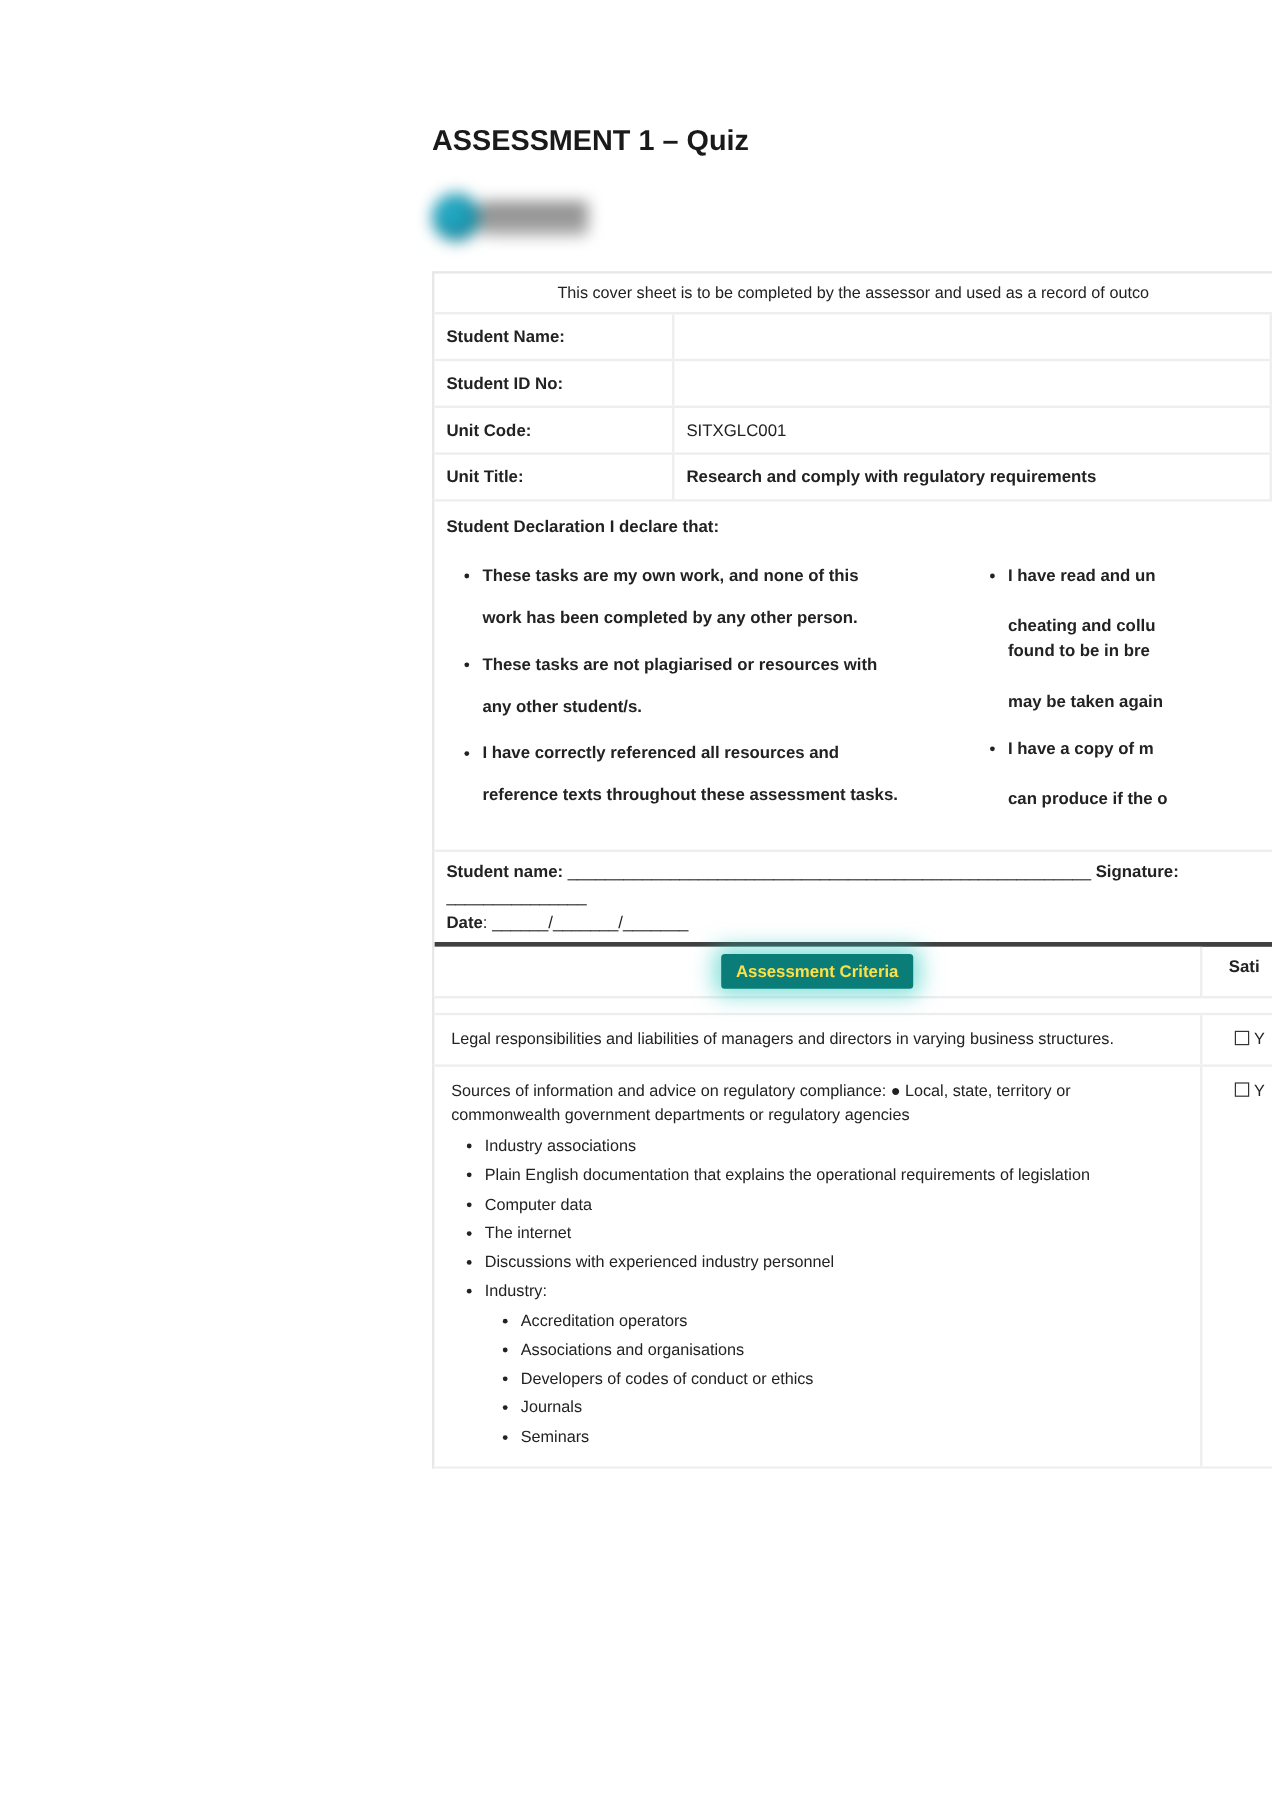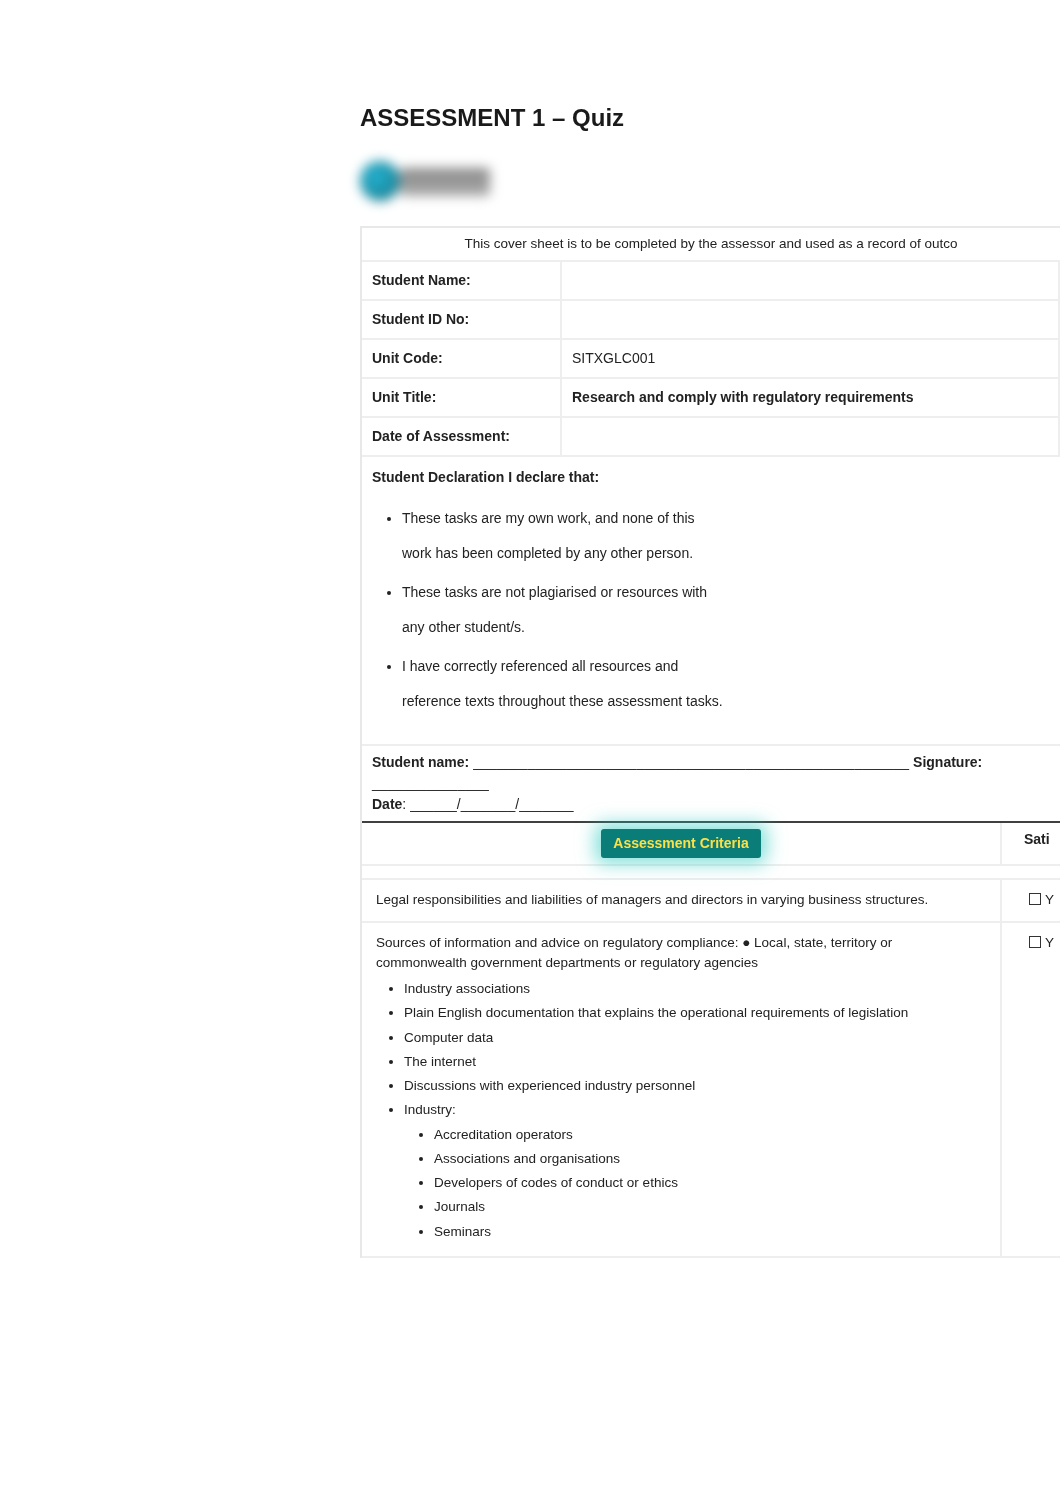--- a/index.html
+++ b/index.html
@@ -76,26 +76,26 @@
     font-weight: 700;
     padding: 10px 10px 4px 10px;
   }
   .decl-body {
     display: flex;
     padding: 8px 10px 14px 10px;
     gap: 30px;
   }
   .decl-left { width: 420px; }
   .decl-right { flex: 1; }
-  .decl-left ul, .decl-right ul { list-style: disc; padding-left: 30px; }
+  .decl-left ul, .decl-right ul { list-style: disc; padding-left: 30px; font-weight: bold; }
   .decl-left li, .decl-right li { margin: 8px 0 18px 0; }
   .decl-left li .sub { display:block; margin-top:14px; margin-left: 0; }
   .sig-row {
     padding: 6px 10px;
-    border-bottom: 2px solid #404040;
+    border-bottom: 4px solid #404040;
   }
   .sig-row strong { font-weight:700; }
   .glow-cell {
     background: #ffffff;
     text-align: center;
     padding: 6px 10px;
     position: relative;
   }
   .glow-text {
     display: inline-block;
@@ -169,41 +169,51 @@
   <div class="row">
     <div class="label-cell">Unit Code:</div>
     <div class="value-cell">SITXGLC001</div>
   </div>
 
   <div class="row">
     <div class="label-cell">Unit Title:</div>
     <div class="value-cell" style="font-weight:700">Research and comply with regulatory requirements</div>
   </div>
 
-  <div class="row">
-    <div class="label-cell">Date of Assessment:</div>
-    <div class="value-cell"></div>
-  </div>
 
   <div style="border-bottom:2px solid #eee;">
     <div class="decl-header">Student Declaration I declare that:</div>
     <div class="decl-body">
       <div class="decl-left">
         <ul>
           <li>
             <span>These tasks are my own work, and none of this</span>
             <span class="sub">work has been completed by any other person.</span>
           </li>
           <li>
             <span>These tasks are not plagiarised or resources with</span>
             <span class="sub">any other student/s.</span>
           </li>
           <li>
             <span>I have correctly referenced all resources and</span>
             <span class="sub">reference texts throughout these assessment tasks.</span>
+          </li>
+        </ul>
+      </div>
+      <div class="decl-right">
+        <ul style="list-style:disc; padding-left:18px;">
+          <li>
+            <span>I have read and un</span><br><br>
+            <span style="display:block">cheating and collu</span>
+            <span style="display:block">found to be in bre</span><br>
+            <span style="display:block">may be taken again</span>
+          </li>
+          <li style="margin-top:14px;">
+            <span>I have a copy of m</span><br><br>
+            <span style="display:block">can produce if the o</span>
           </li>
         </ul>
       </div>
     </div>
   </div>
 
   <div class="sig-row">
     <strong>Student name: </strong><span>________________________________________________________</span><strong> Signature: </strong><span>_______________</span>
     <br>
     <strong>Date</strong><span>: ______/_______/_______</span>

